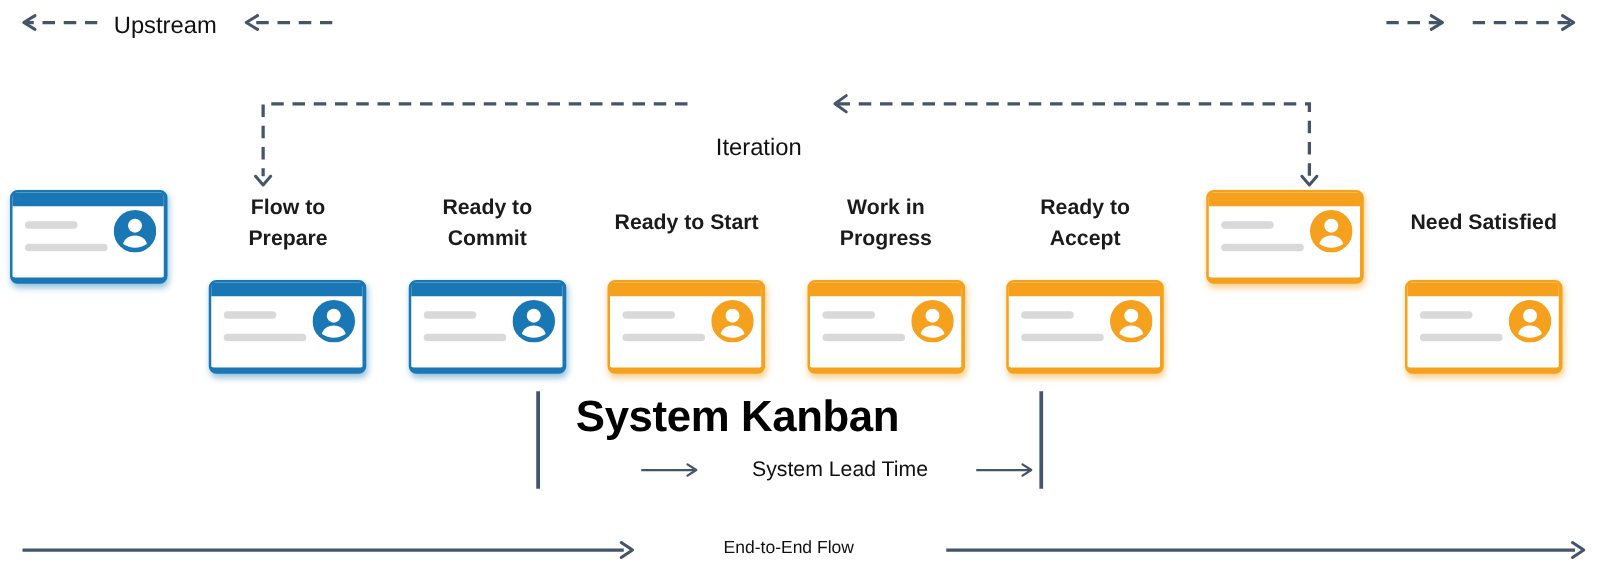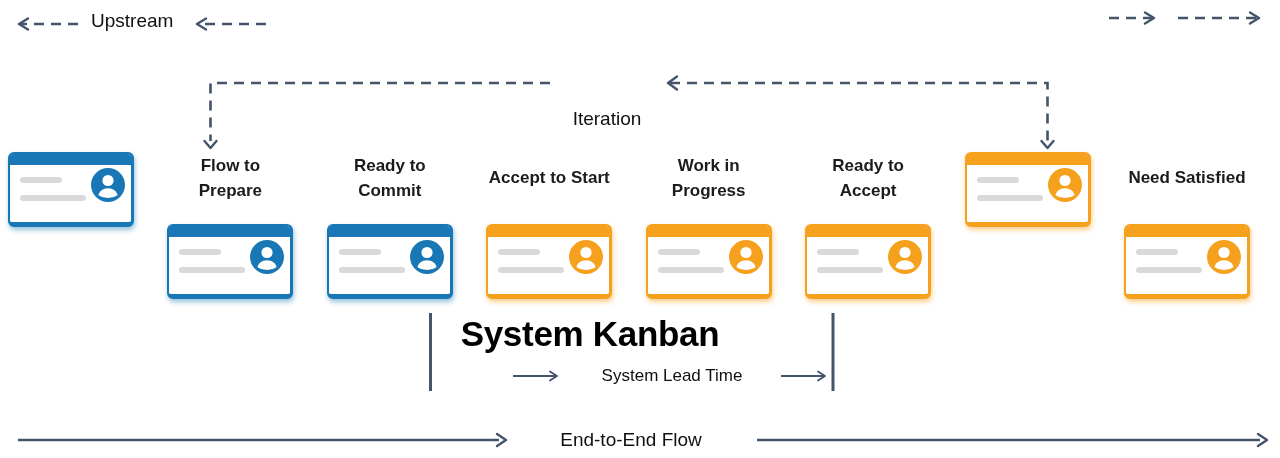--- a/index.html
+++ b/index.html
@@ -10,21 +10,21 @@
     --blue:#1877B4; --orange:#F5A11D; --line:#44546A; --placeholder:#D9D9D9;
   }
   .overlay { position:absolute; left:0; top:0; width:1280px; height:458px; pointer-events:none; }
   .dash  { fill:none; stroke:var(--line); stroke-width:2.6; stroke-dasharray:10 7; }
   .solid { fill:none; stroke:var(--line); stroke-width:2.6; }
   .bar   { fill:none; stroke:var(--line); stroke-width:3; }
   .thin  { fill:none; stroke:var(--line); stroke-width:1.8; }
   .tip   { fill:none; stroke:var(--line); stroke-width:2.4; stroke-linecap:round; stroke-linejoin:round; }
   .tipthin { fill:none; stroke:var(--line); stroke-width:1.8; stroke-linecap:round; stroke-linejoin:round; }
 
-  .flow-ends { position:absolute; top:10px; display:flex; align-items:flex-end; gap:13px; font-size:19px; }
+  .flow-ends { position:absolute; top:10px; display:flex; align-items:flex-start; gap:13px; font-size:19px; }
   .upstream-group { left:8px; }
   .downstream-group { right:10px; }
 
   .iteration-label { position:absolute; left:550px; top:72px; width:114px; text-align:center; font-size:19px;margin-top:36px; }
 
   .stages { position:absolute; left:8px; top:152px; width:1242px; display:flex; justify-content:space-between; }
   .stage { width:126px; display:flex; flex-direction:column; align-items:center; }
   .stage-label {
     height:52px; display:flex; align-items:center; justify-content:center;
     text-align:center; font-size:17px; font-weight:700; line-height:1.5;
@@ -50,21 +50,21 @@
   .stage.orange .avatar-bg { fill:var(--orange); }
 
   .kanban-title {
     position:absolute; left:430px; width:320px; top:314px; text-align:center;
     font-size:35px; font-weight:700; color:#000; letter-spacing:-0.3px;
   }
   .leadtime-row {
     position:absolute; left:430px; width:404px; top:366px;
     display:flex; justify-content:center; align-items:center; gap:38px; font-size:17px;margin-left:40px;
   }
-  .flow-label { position:absolute; left:505px; width:252px; top:429px; text-align:center; font-size:19px; }
+  .flow-label { position:absolute; left:505px; width:252px; top:429px; text-align:center; font-size:14px; }
 </style>
 </head>
 <body style="--blue: #1877B4; --orange: #F5A11D; --line: #44546A; --placeholder: #D9D9D9;">
 
 <svg class="overlay" viewBox="0 0 1280 458">
 
   <path class="dash" d="M 550 83 L 210.5 83 L 210.5 141"></path>
   <path class="tip" d="M 204.5 141 L 210.5 148 L 216.5 141"></path>
 
   <path class="dash" d="M 670 83 L 1047.5 83 L 1047.5 141"></path>
@@ -141,21 +141,21 @@
       <div class="card-line line2"></div>
       <svg class="avatar" viewBox="0 0 34 34">
         <circle class="avatar-bg" cx="17" cy="17" r="17"></circle>
         <circle cx="17" cy="12.5" r="5.6" fill="#ffffff"></circle>
         <path fill="#ffffff" d="M17 20.3 C11.9 20.3 8.2 23.2 7.5 27.2 A17 17 0 0 0 26.5 27.2 C25.8 23.2 22.1 20.3 17 20.3 Z"></path>
       </svg>
     </div>
   </div>
 
   <div class="stage orange">
-    <div class="stage-label">Accept to Start</div>
+    <div class="stage-label">Ready to Start</div>
     <div class="card">
       <div class="card-header"></div>
       <div class="card-line line1"></div>
       <div class="card-line line2"></div>
       <svg class="avatar" viewBox="0 0 34 34">
         <circle class="avatar-bg" cx="17" cy="17" r="17"></circle>
         <circle cx="17" cy="12.5" r="5.6" fill="#ffffff"></circle>
         <path fill="#ffffff" d="M17 20.3 C11.9 20.3 8.2 23.2 7.5 27.2 A17 17 0 0 0 26.5 27.2 C25.8 23.2 22.1 20.3 17 20.3 Z"></path>
       </svg>
     </div>

